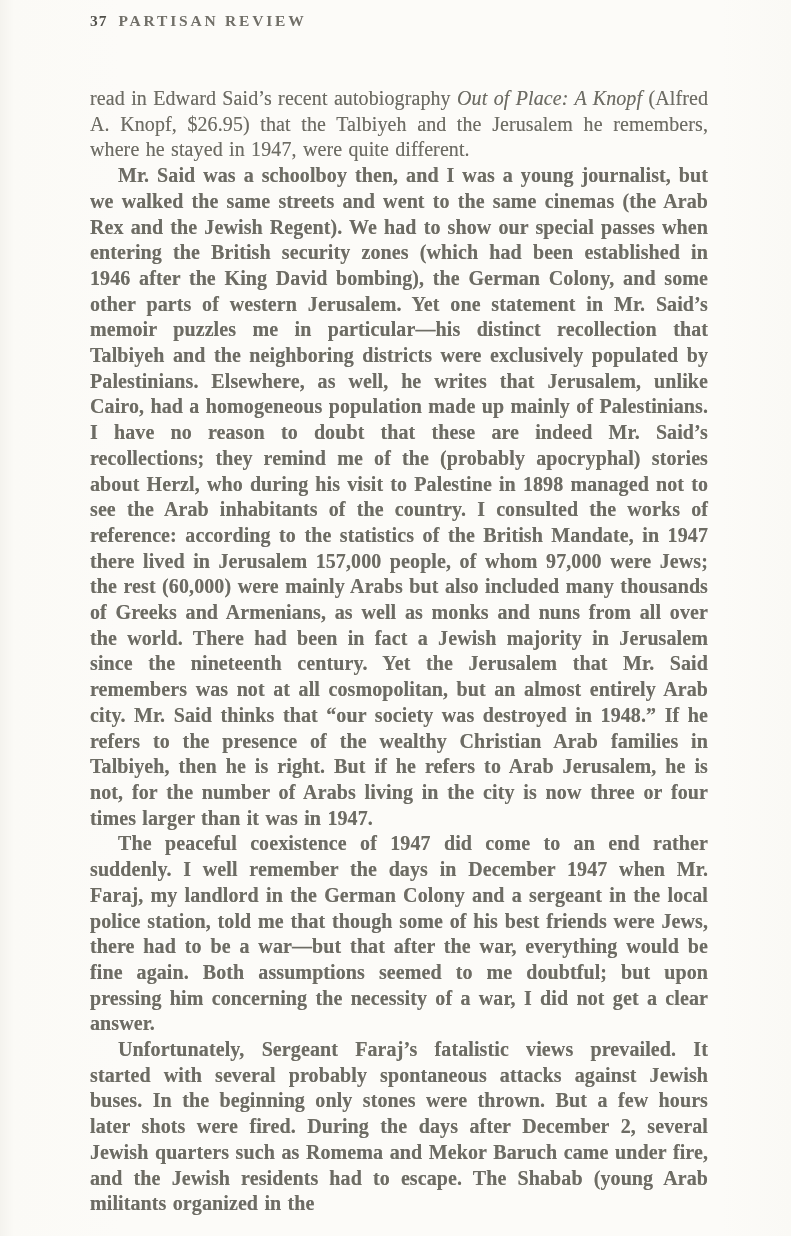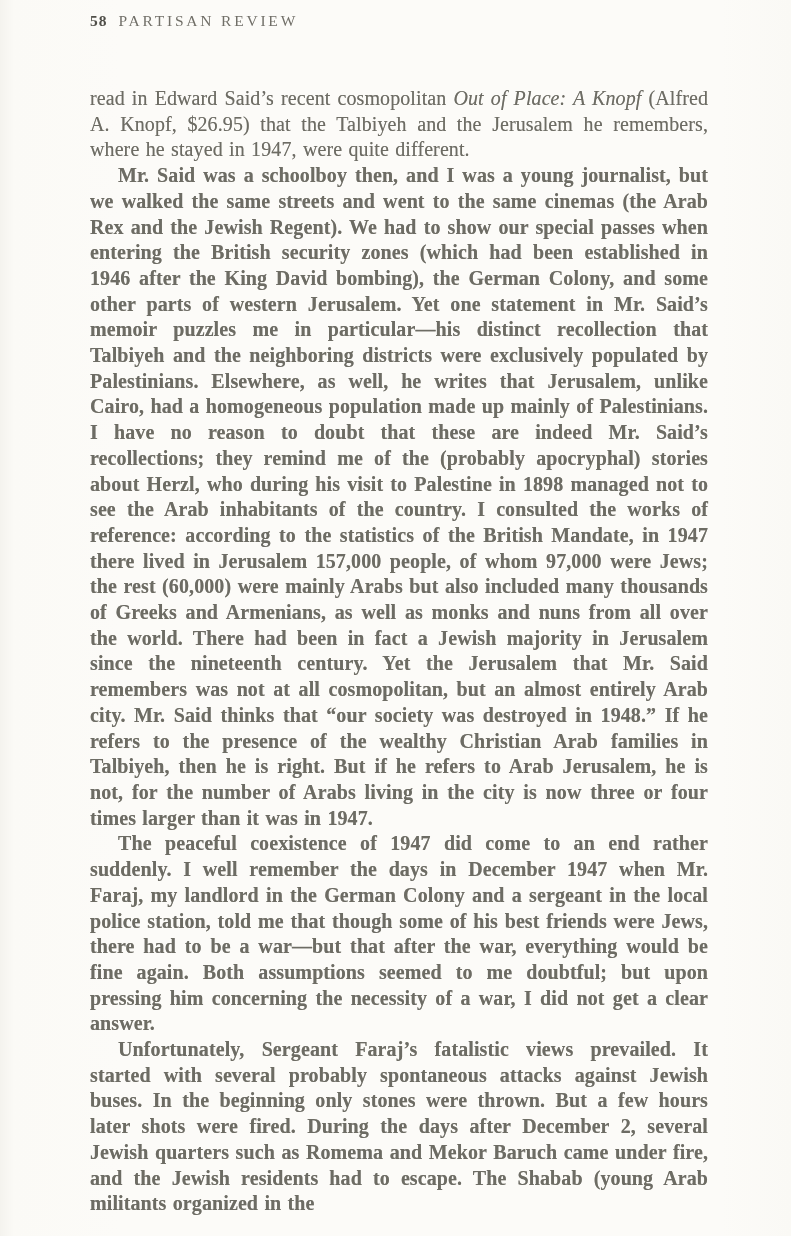--- a/index.html
+++ b/index.html
@@ -30,20 +30,21 @@
   }
   .folio {
     font-weight: bold;
     color: #504f49;
     letter-spacing: 1px;
     margin-right: 11px;
   }
   .journal {
     letter-spacing: 2.8px;
     color: #716f68;
+    font-weight: bold;
   }
   .text-block {
     position: absolute;
     left: 90px;
     top: 86px;
     width: 618px;
     font-family: "Liberation Serif", serif;
     font-size: 20px;
     line-height: 25.7px;
     color: #6d6c64;
@@ -65,25 +66,25 @@
   .book-title {
     font-style: italic;
   }
 </style>
 </head>
 <body>
 
 <div class="page">
 
   <header class="running-head">
-    <span class="folio">58</span><span class="journal">PARTISAN REVIEW</span>
+    <span class="folio">37</span><span class="journal">PARTISAN REVIEW</span>
   </header>
 
   <main class="text-block">
-    <p class="para"><span>read in Edward Said’s recent cosmopolitan </span><span class="book-title">Out of Place: A Knopf</span><span> (Alfred A. Knopf, $26.95) that the Talbiyeh and the Jerusalem he remembers, where he stayed in 1947, were quite different.</span></p>
+    <p class="para"><span>read in Edward Said’s recent autobiography </span><span class="book-title">Out of Place: A Knopf</span><span> (Alfred A. Knopf, $26.95) that the Talbiyeh and the Jerusalem he remembers, where he stayed in 1947, were quite different.</span></p>
 
     <p class="para indent">Mr. Said was a schoolboy then, and I was a young journalist, but we walked the same streets and went to the same cinemas (the Arab Rex and the Jewish Regent). We had to show our special passes when entering the British security zones (which had been established in 1946 after the King David bombing), the German Colony, and some other parts of western Jerusalem. Yet one statement in Mr. Said’s memoir puzzles me in particular—his distinct recollection that Talbiyeh and the neighboring districts were exclusively populated by Palestinians. Elsewhere, as well, he writes that Jerusalem, unlike Cairo, had a homogeneous population made up mainly of Palestinians. I have no reason to doubt that these are indeed Mr. Said’s recollections; they remind me of the (probably apocryphal) stories about Herzl, who during his visit to Palestine in 1898 managed not to see the Arab inhabitants of the country. I consulted the works of reference: according to the statistics of the British Mandate, in 1947 there lived in Jerusalem 157,000 people, of whom 97,000 were Jews; the rest (60,000) were mainly Arabs but also included many thousands of Greeks and Armenians, as well as monks and nuns from all over the world. There had been in fact a Jewish majority in Jerusalem since the nineteenth century. Yet the Jerusalem that Mr. Said remembers was not at all cosmopolitan, but an almost entirely Arab city. Mr. Said thinks that “our society was destroyed in 1948.” If he refers to the presence of the wealthy Christian Arab families in Talbiyeh, then he is right. But if he refers to Arab Jerusalem, he is not, for the number of Arabs living in the city is now three or four times larger than it was in 1947.</p>
 
     <p class="para indent">The peaceful coexistence of 1947 did come to an end rather suddenly. I well remember the days in December 1947 when Mr. Faraj, my landlord in the German Colony and a sergeant in the local police station, told me that though some of his best friends were Jews, there had to be a war—but that after the war, everything would be fine again. Both assumptions seemed to me doubtful; but upon pressing him concerning the necessity of a war, I did not get a clear answer.</p>
 
     <p class="para indent">Unfortunately, Sergeant Faraj’s fatalistic views prevailed. It started with several probably spontaneous attacks against Jewish buses. In the beginning only stones were thrown. But a few hours later shots were fired. During the days after December 2, several Jewish quarters such as Romema and Mekor Baruch came under fire, and the Jewish residents had to escape. The Shabab (young Arab militants organized in the</p>
   </main>
 
 </div>
 

